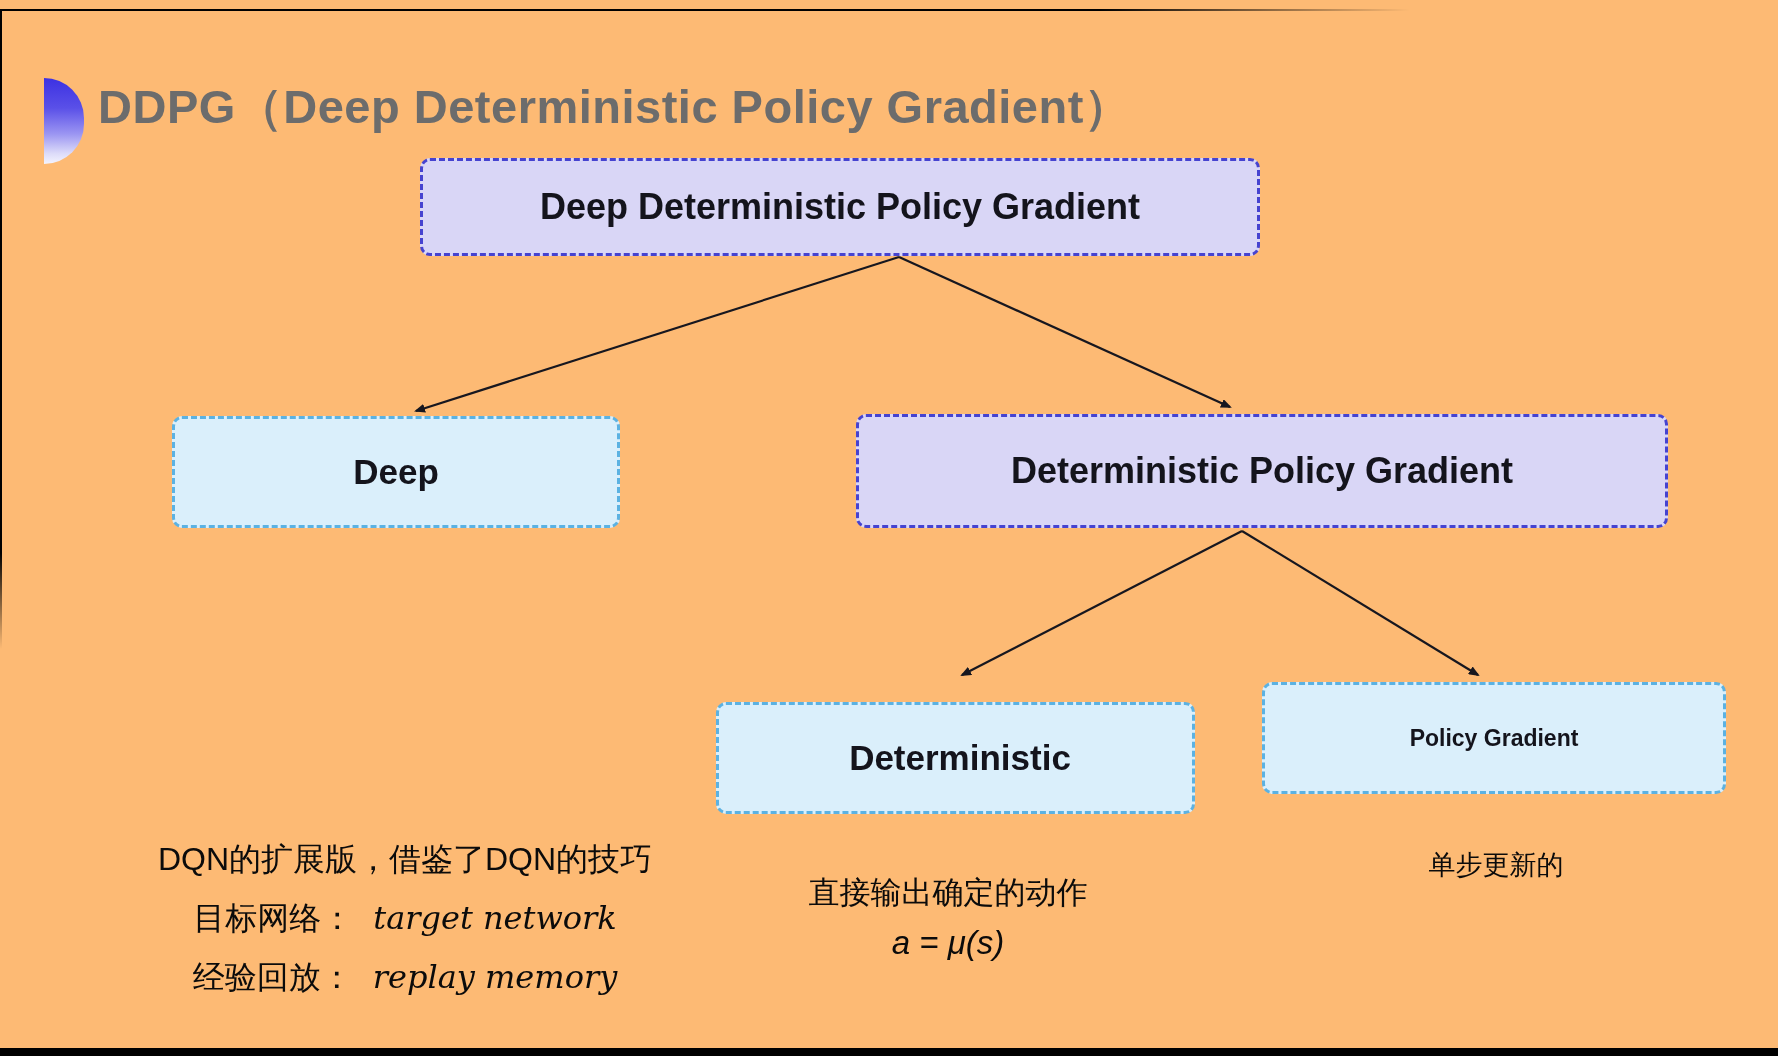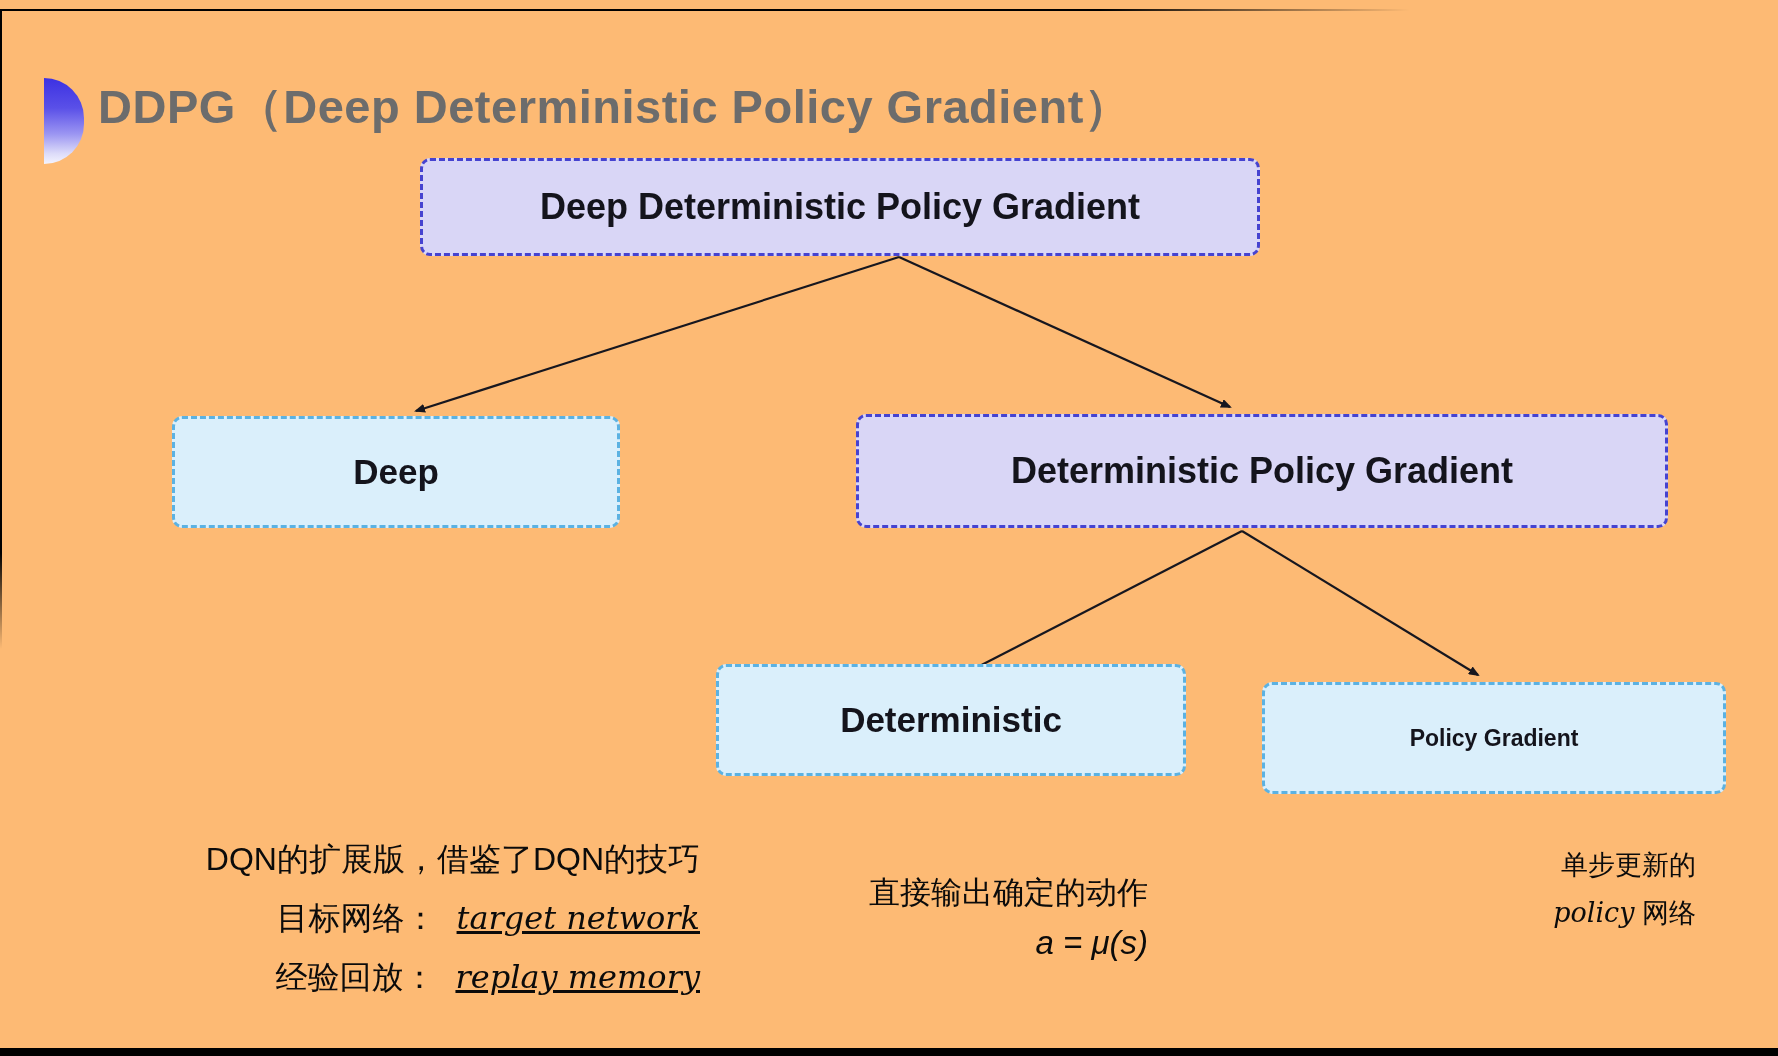--- a/index.html
+++ b/index.html
@@ -32,32 +32,32 @@
   
   .node{
     position:absolute;display:flex;align-items:center;justify-content:center;
     border-radius:10px;font-weight:600;color:#14141c;text-align:center;
   }
   .node-purple{background:#d9d6f6;border:3px dashed #4643d0;}
   .node-cyan{background:#daeffb;border:3px dashed #5cb2e2;}
   .node-ddpg{left:420px;top:158px;width:834px;height:92px;font-size:36px;}
   .node-deep{left:172px;top:416px;width:442px;height:106px;font-size:35px;}
   .node-dpg{left:836px;top:414px;width:806px;height:108px;font-size:36px;margin-left:20px;}
-  .node-det{left:716px;top:664px;width:464px;height:106px;font-size:35px;}
+  .node-det{left:716px;top:702px;width:464px;height:106px;font-size:35px;padding-left:9px;}
   .node-pg{left:1262px;top:682px;width:458px;height:106px;font-size:23px;}
 
   
-  .note{position:absolute;text-align:right;color:#0b0b0b;}
+  .note{position:absolute;text-align:center;color:#0b0b0b;}
   .note div{white-space:nowrap;}
   .note-deep{left:110px;top:830px;width:590px;font-size:32px;line-height:59px;font-weight:500;}
   .note-det{left:748px;top:848px;width:400px;font-size:31px;line-height:50px;font-weight:500;margin-top:20px;}
   .note-pg{left:1296px;top:842px;width:400px;font-size:27px;line-height:47px;font-weight:500;}
   .serif-it{font-family:"DejaVu Serif",serif;font-style:italic;font-weight:400;}
   .eq{font-family:Liberation Sans, sans-serif;font-style:italic;font-size:33px;font-weight:400;}
-  .gap-l{margin-left:20px;text-decoration:underline;}
+  .gap-l{margin-left:20px;}
 </style>
 </head>
 <body>
 
 <div class="stage">
 
   <div class="edge-top"></div>
   <div class="edge-left"></div>
   <div class="edge-bottom"></div>
 
@@ -114,18 +114,15 @@
     <div>
       <span>直接输出确定的动作</span>
     </div>
     <div class="eq">a = μ(s)</div>
   </div>
 
   <div class="note note-pg">
     <div>
       <span>单步更新的</span>
     </div>
-    <div>
-      <span class="serif-it">policy</span><span> 网络</span>
-    </div>
   </div>
 
 </div>
 
 </body></html>

